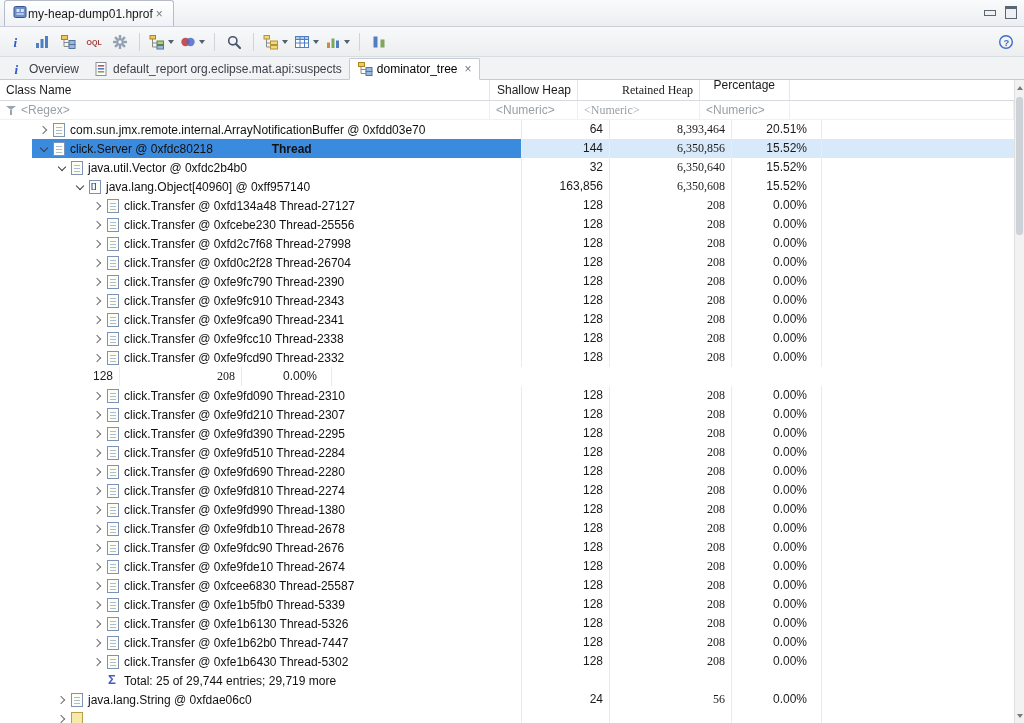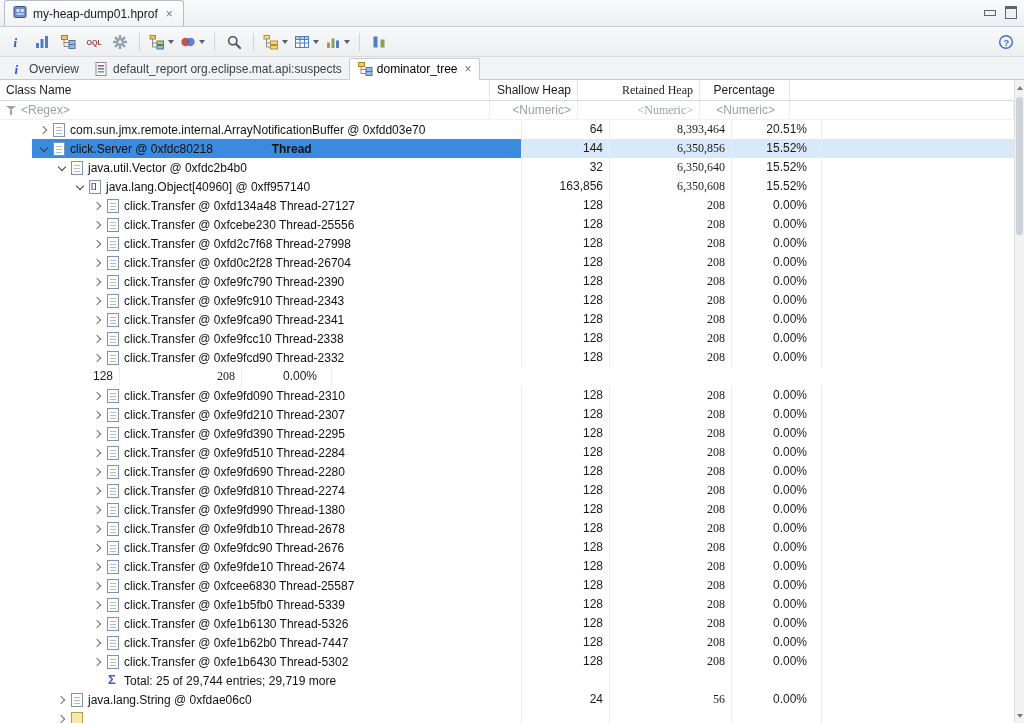--- a/index.html
+++ b/index.html
@@ -3,21 +3,21 @@
 <meta charset="utf-8">
 <style>
   * { margin:0; padding:0; box-sizing:border-box; }
   html,body { width:1024px; height:723px; overflow:hidden;
     font-family:"Liberation Sans","DejaVu Sans",sans-serif; font-size:12px; color:#1a1a1a; background:#f0f0f0; }
   .window { width:1024px; height:723px; display:flex; flex-direction:column; background:#fff; }
 
   
   .editor-tabbar { height:27px; background:linear-gradient(#fafbfc,#ecaeee0); background:linear-gradient(#fafbfc,#eceef1);
     border-bottom:1px solid #c9ced6; display:flex; align-items:flex-end; position:relative; flex:0 0 auto; }
-  .editor-tab { height:26px; display:flex; align-items:center; gap:5px; padding:0 7px; margin-left:4px;
+  .editor-tab { height:26px; display:flex; align-items:center; padding:0 7px; margin-left:4px;
     background:linear-gradient(#ffffff,#f0f2f5); border:1px solid #b5bcc7; border-bottom:none; border-radius:3px 3px 0 0; }
   .tab-close { color:#6f7887; font-size:12px; width:13px; text-align:center; }
   .window-controls { position:absolute; right:8px; top:6px; display:flex; gap:10px; }
   .win-btn { width:11px; height:10px; position:relative; }
   .win-min::after { content:''; position:absolute; left:0; bottom:0; width:10px; height:4px; border:1px solid #5c6573; background:#eef0f2; }
   .win-max::after { content:''; position:absolute; left:0; top:0; width:10px; height:9px; border:1px solid #5c6573; border-top-width:3px; background:#eef0f2; }
 
   
   .toolbar { height:30px; background:linear-gradient(#f8f9fa,#eceef0); border-bottom:1px solid #d9dce0;
     display:flex; align-items:center; padding:0 4px; position:relative; flex:0 0 auto; }
@@ -42,26 +42,26 @@
   .table { flex:1; display:flex; flex-direction:column; overflow:hidden; }
   .col-name { width:490px; flex:0 0 auto; }
   .col-shallow { width:88px; flex:0 0 auto; }
   .col-retained { width:122px; flex:0 0 auto;font-family:Liberation Serif, serif; }
   .col-pct { width:90px; flex:0 0 auto; }
   .fillcell { flex:1; }
 
   .header-row { display:flex; height:21px; border-bottom:1px solid #d6dade; background:#fff; flex:0 0 auto; }
   .hcell { display:flex; align-items:center; padding:8px 6px; border-right:1px solid #e2e5e9; overflow:hidden; white-space:nowrap; }
   .hcell.right { justify-content:flex-end; }
-  .hcell.col-pct { padding-right:14px; }
+  .hcell.col-pct { padding-right:14px;align-items:flex-end; }
   .hcell.fillcell { border-right:none; }
 
   .filter-row { display:flex; height:19px; border-bottom:1px solid #eff1f3; color:#9aa0a8; flex:0 0 auto; }
   .fcell { display:flex; align-items:center; padding:0 6px; border-right:1px solid #eceef0; overflow:hidden; white-space:nowrap; }
-  .fcell.right { justify-content:flex-end; }
+  .fcell.right { }
   .fcell.col-pct { padding-right:14px; }
   .funnel { width:10px; height:10px; position:relative; margin-right:5px; flex:0 0 auto; }
   .funnel::before { content:''; position:absolute; top:1px; left:0; border-left:5px solid transparent; border-right:5px solid transparent; border-top:4px solid #9aa4b0; }
   .funnel::after { content:''; position:absolute; top:5px; left:4px; width:2px; height:5px; background:#9aa4b0; }
 
   .rows { flex:1; overflow:hidden;padding-left:32px; }
   .row { display:flex; height:19px; align-items:stretch; background:#fff; }
   .cell { overflow:hidden; white-space:nowrap; }
   .cell.name { display:flex; align-items:center; padding-left:4px; border-right:1px solid #e9ebee; }
   .cell.num { text-align:right; padding-right:6px; line-height:19px; border-right:1px solid #e9ebee; }

